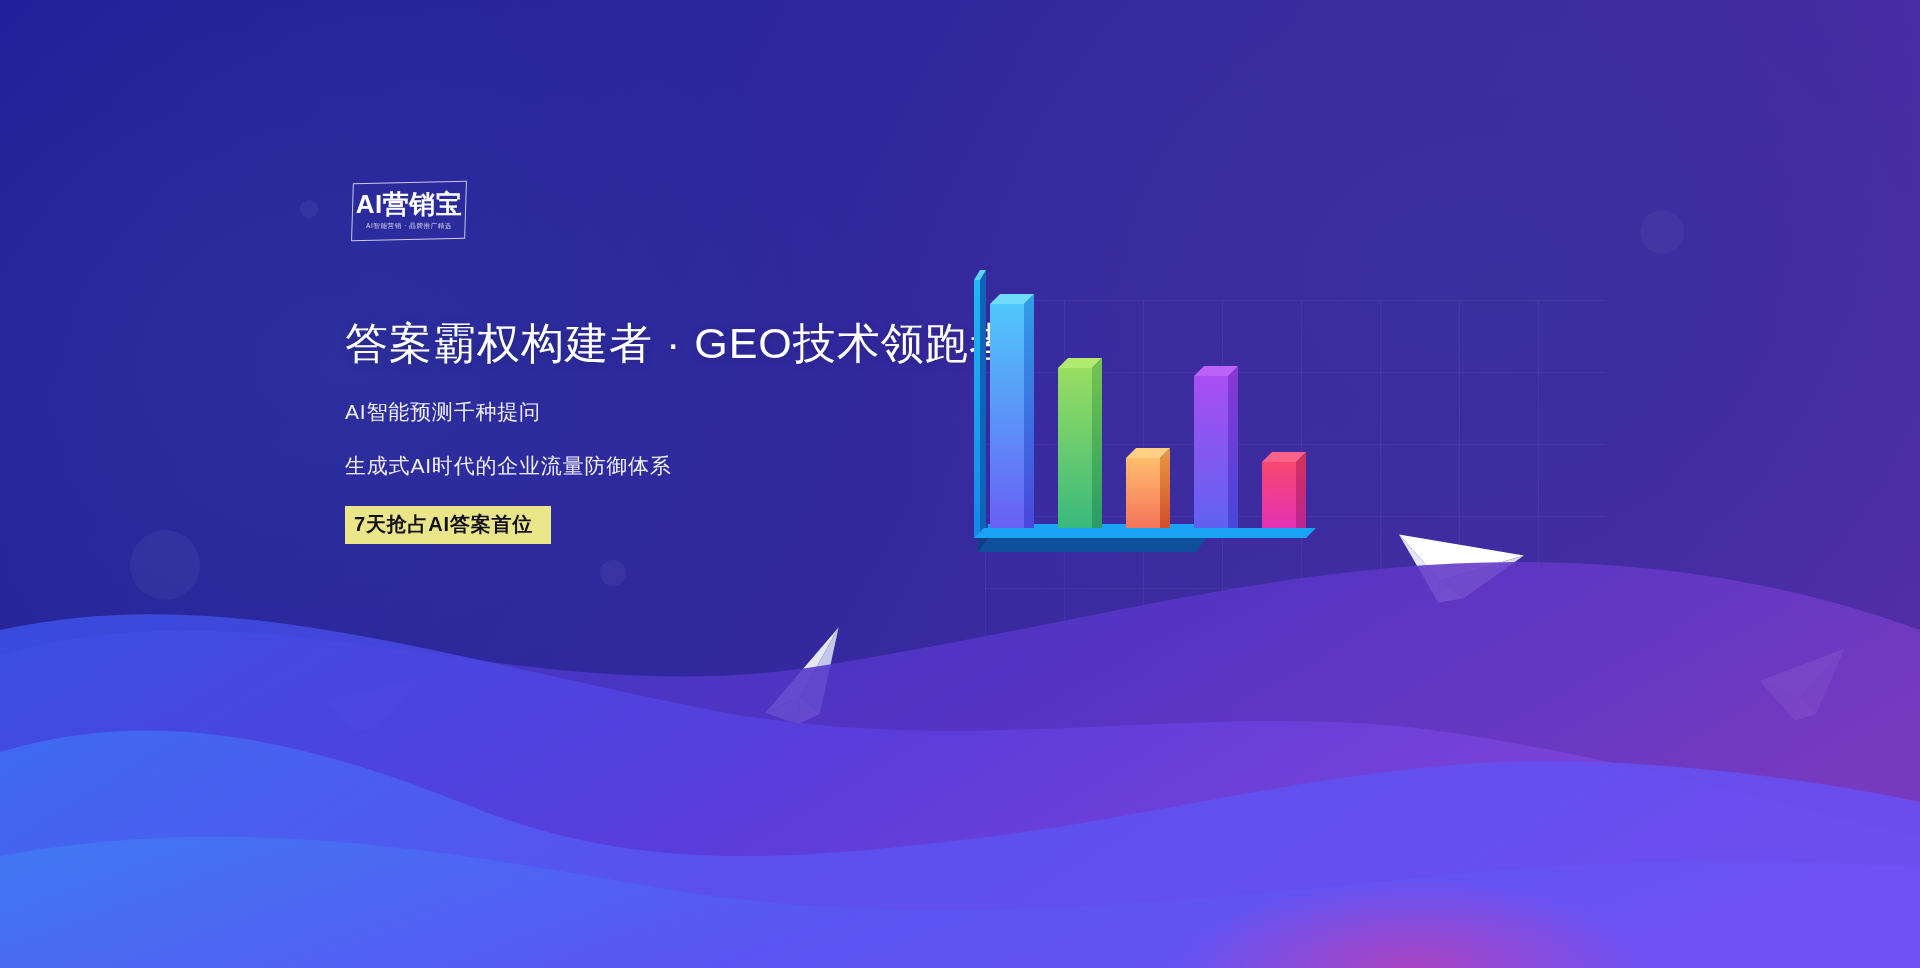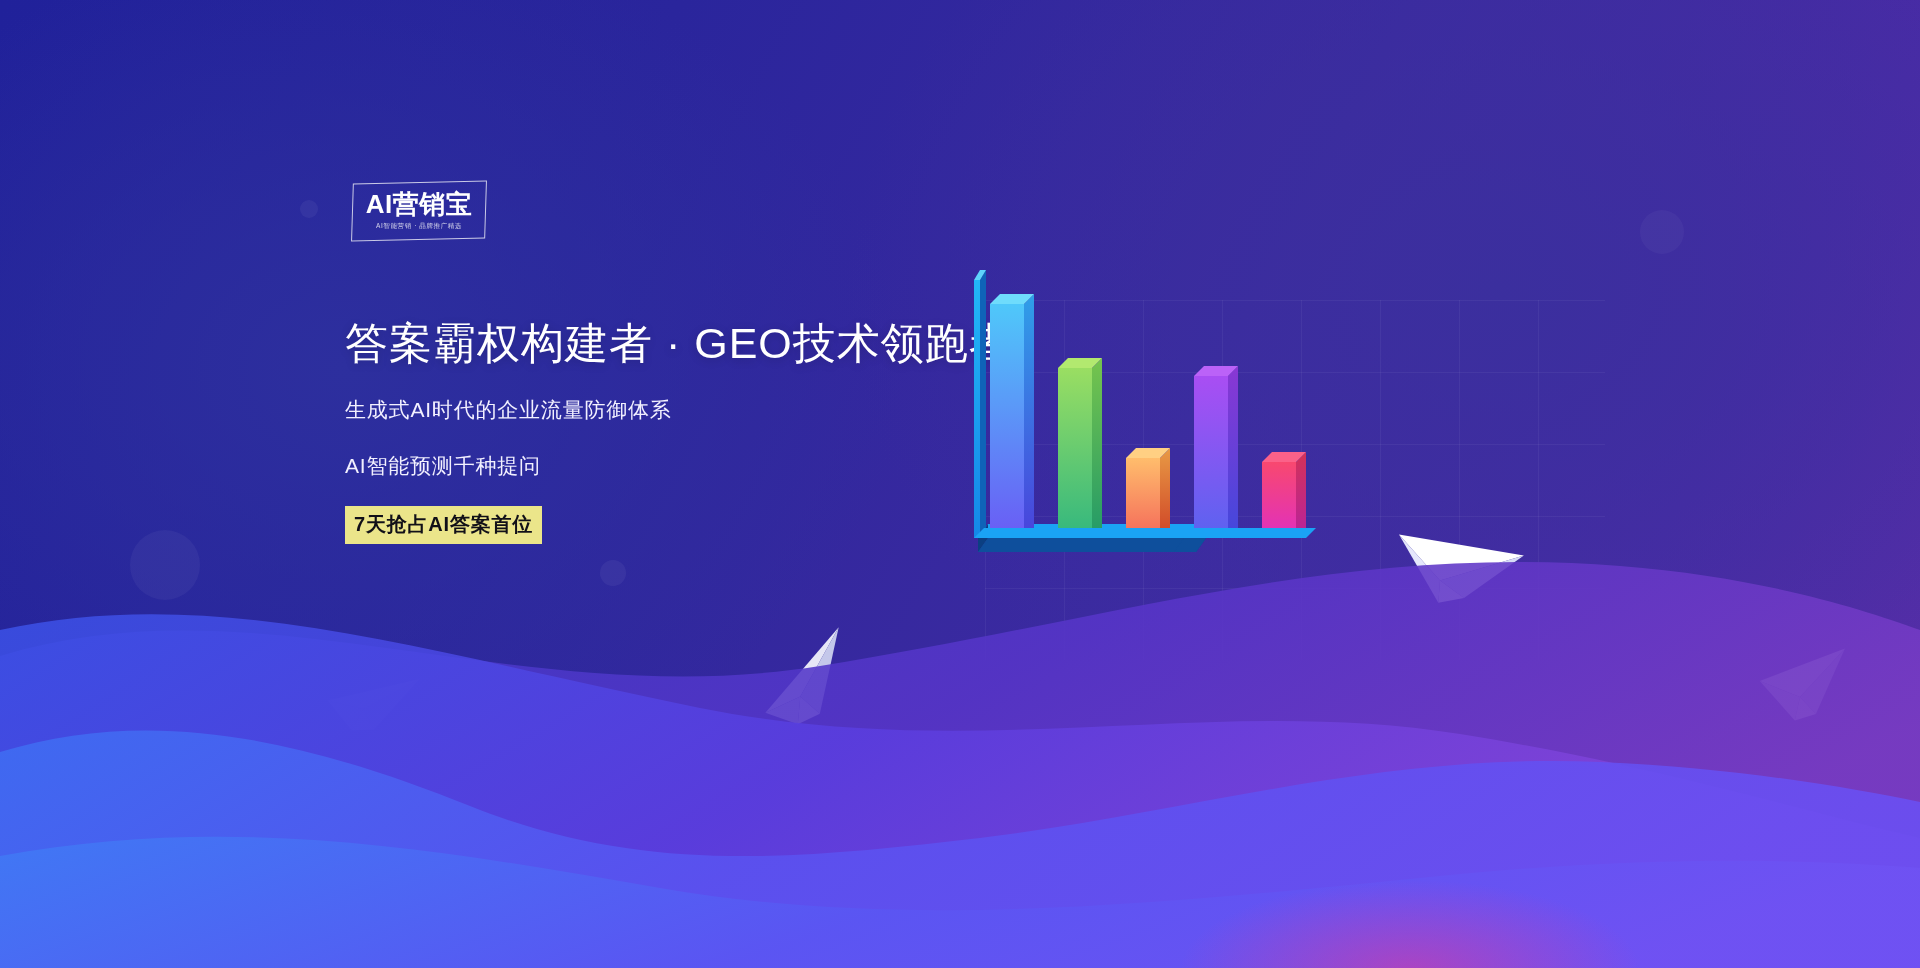--- a/index.html
+++ b/index.html
@@ -37,21 +37,21 @@
     pointer-events:none;
   }
 
   
   .waves { position:absolute; left:0; bottom:0; width:1920px; height:430px; }
   .waves svg { display:block; width:1920px; height:430px; }
 
   
   #logo {
     position:absolute; left:352px; top:182px;
-    width:134px; height:58px;
+    width:114px; height:58px;
   }
   #logo .frame {
     position:absolute; inset:0;
     border:1.6px solid rgba(255,255,255,0.75);
     transform:skewX(-3deg) rotate(-1.2deg);
   }
   #logo .wordmark {
     position:absolute; left:0; right:0; top:9px;
     text-align:center;
     color:#ffffff;
@@ -88,21 +88,21 @@
   }
   .sub2 { margin-top:28px; }
   .highlight-row { margin-top:26px; }
   .highlight {
     display:inline-block;
     background:#ebe58a;
     color:#111018;
     font-size:20px;
     font-weight:bold;
     letter-spacing:0.8px;
-    padding:5px 9px 6px 9px;
+    padding:5px 18px 6px 9px;
     white-space:nowrap;
   }
   .sub4 {
     color:#ffffff;
     font-size:21px;
     font-weight:500;
     letter-spacing:0.8px;
     margin-top:28px;
     white-space:nowrap;
   }
@@ -128,22 +128,22 @@
   <div class="grid"></div>
 
   <div id="logo">
     <div class="frame"></div>
     <div class="wordmark">AI营销宝</div>
     <div class="tagline">AI智能营销 · 品牌推广精选</div>
   </div>
 
   <div id="copy">
     <div class="headline">答案霸权构建者 · GEO技术领跑者</div>
+    <div class="sub sub2">AI智能预测千种提问</div>
     <div class="sub">生成式AI时代的企业流量防御体系</div>
-    <div class="sub sub2">AI智能预测千种提问</div>
     <div class="highlight-row">
       <span class="highlight">7天抢占AI答案首位</span>
     </div>
   </div>
 
   <div id="chart">
     <svg width="520" height="400" viewBox="0 0 520 400">
       <defs>
         <linearGradient id="g-blue-front" x1="0" y1="0" x2="0" y2="1">
           <stop offset="0%" stop-color="#4fc8fa"></stop>

